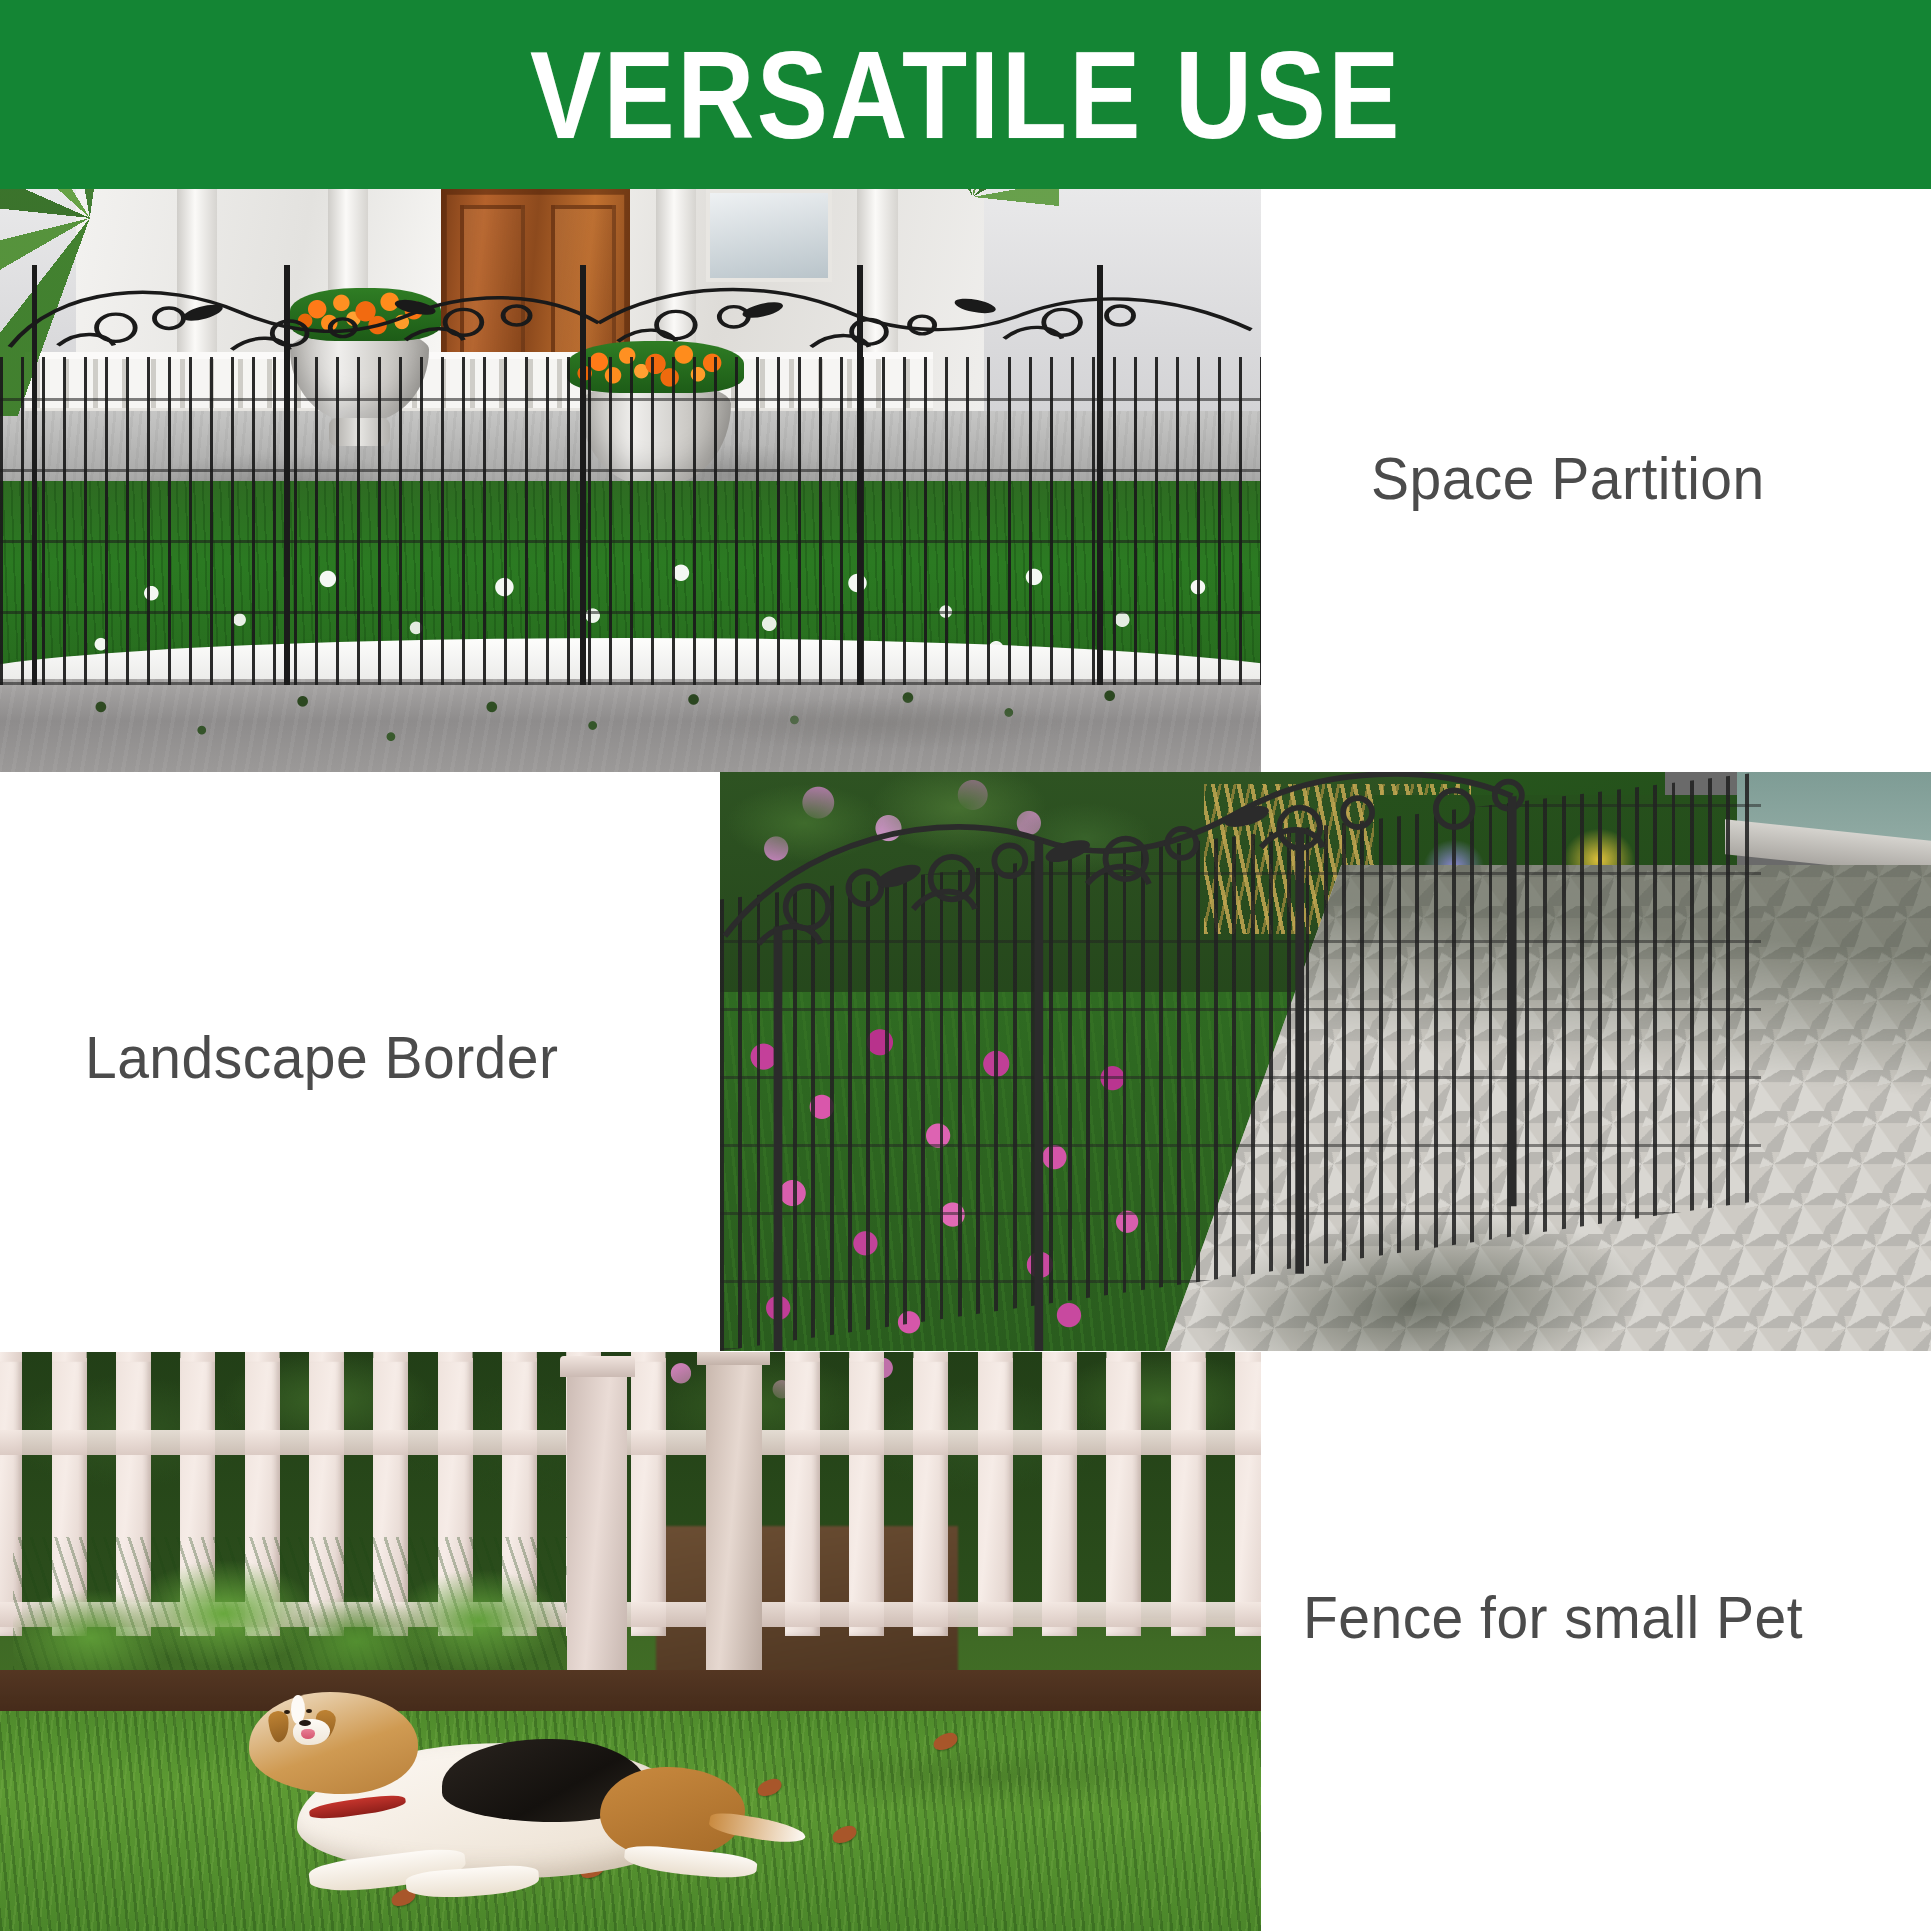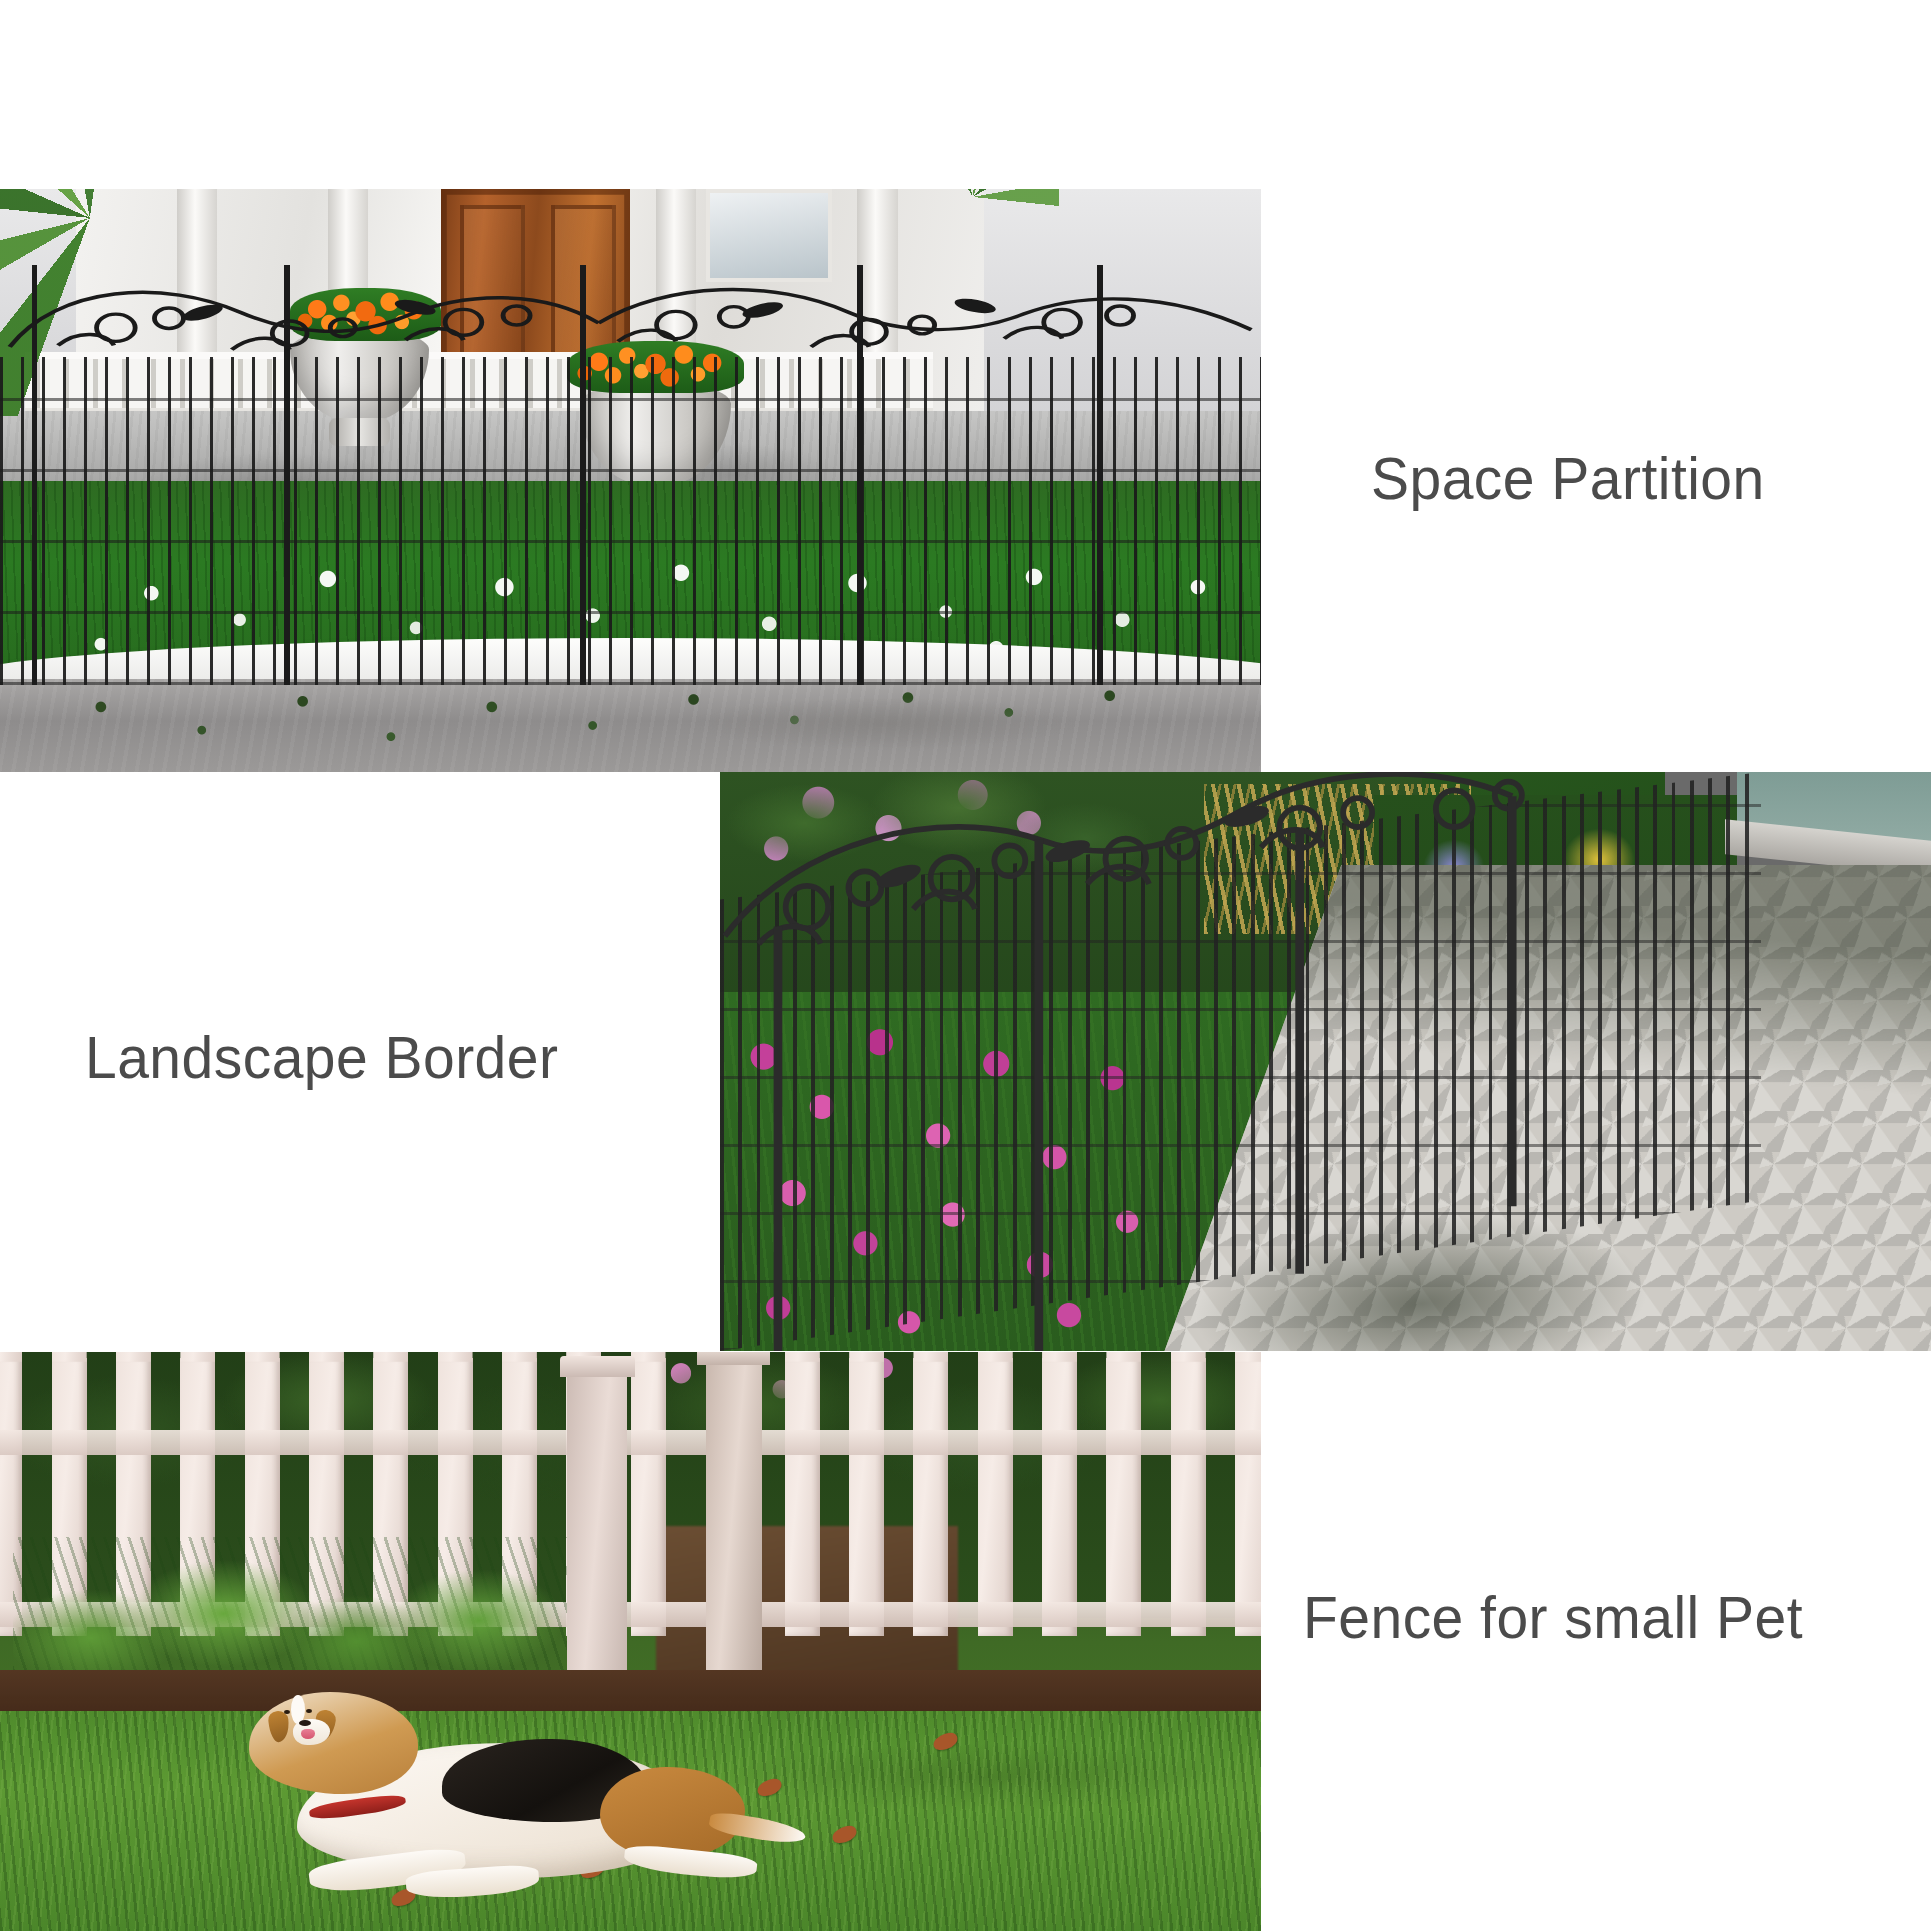--- a/index.html
+++ b/index.html
@@ -476,20 +476,23 @@
   .s3-gatepost::before {
     content:""; position:absolute; left:-8.7px; top:-17.4px; width:73px; height:19.3px;
     background:linear-gradient(180deg,#efe3dc,#c3b2a9); border-radius:3.9px 3.9px 0 0;
   }
 </style>
 </head>
 <body>
 
 <div id="page">
 
+  <div id="banner">
+    <span id="banner-title">VERSATILE USE</span>
+  </div>
 
   <div id="panel-top" class="photo">
     <div class="s1-sky"></div>
     <div class="s1-house"></div>
     <div class="s1-col" style="left:14%"></div>
     <div class="s1-col" style="left:26%"></div>
     <div class="s1-col" style="left:52%"></div>
     <div class="s1-col" style="left:68%"></div>
     <div class="s1-door"></div>
     <div class="s1-window"></div>

